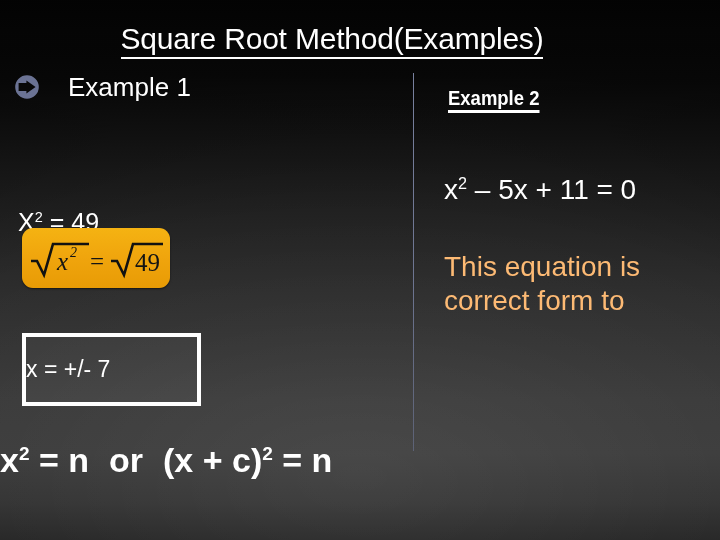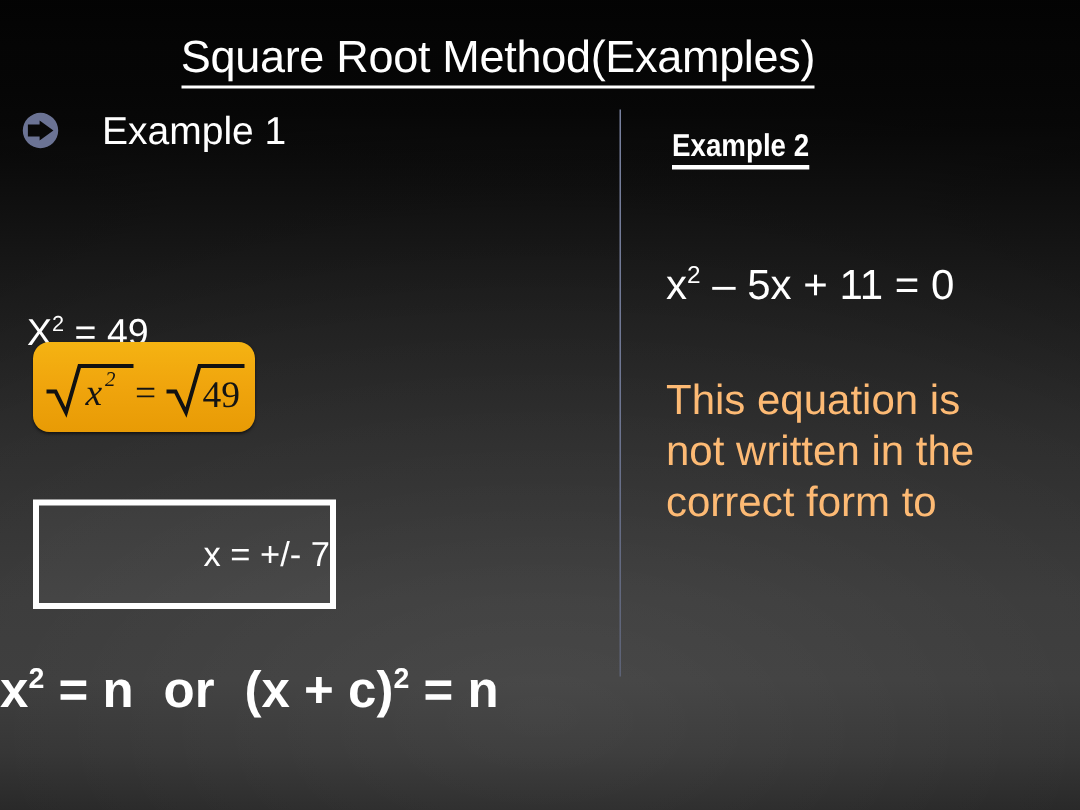--- a/index.html
+++ b/index.html
@@ -123,28 +123,28 @@
     justify-content: center;
     overflow: hidden;
   }
   #radical-box svg { display: block; }
 
   
   #answer-box {
     position: absolute;
     left: 22px;
     top: 333px;
-    width: 202px;
+    width: 179px;
     height: 73px;
     box-sizing: border-box;
     border: 4px solid #ffffff;
     background: rgba(255,255,255,0.045);
     display: flex;
     align-items: center;
-    justify-content: flex-end;
+    justify-content: flex-start;
   }
   #answer-text {
     color: #ffffff;
     font-size: 23px;
     white-space: nowrap;
   }
 
   
   #ex2-label {
     position: absolute;
@@ -247,19 +247,18 @@
   <div id="answer-box">
     <span id="answer-text">x = +/- 7</span>
   </div>
 
   <div id="ex2-label"><span class="u">Example 2</span></div>
 
   <div id="eq-right"><span>x</span><sup>2</sup><span> – 5x + 11 = 0</span></div>
 
   <div id="note">
     <span class="line">This equation is</span>
-    <span class="line">not written in the</span>
     <span class="line">correct form to</span>
   </div>
 
   <div id="bottom-formula"><span>x</span><sup>2</sup><span> = n</span><span class="sp"></span><span>or</span><span class="sp"></span><span>(x + c)</span><sup>2</sup><span> = n</span></div>
 
 </div>
 
 </body></html>

